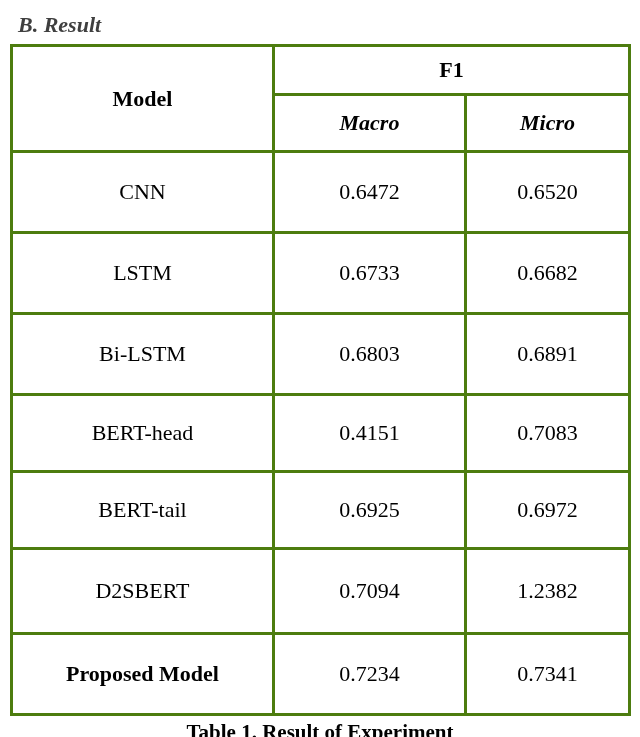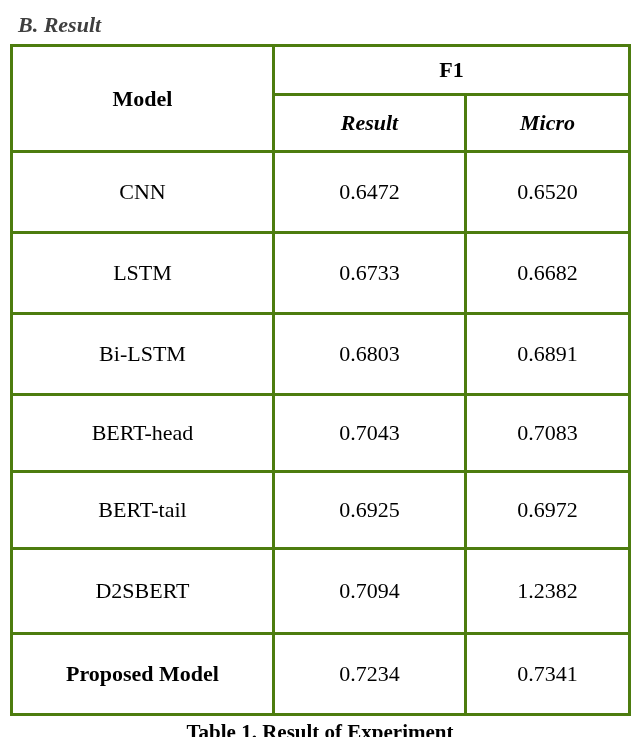--- a/index.html
+++ b/index.html
@@ -71,21 +71,21 @@
         <col class="macro">
         <col class="micro">
     </colgroup>
 
     <tbody>
         <tr>
       <th class="hdr-model" rowspan="2">Model</th>
       <th class="hdr-f1" colspan="2">F1</th>
     </tr>
     <tr>
-      <th class="hdr-sub">Result</th>
+      <th class="hdr-sub">Macro</th>
       <th class="hdr-sub">Micro</th>
     </tr>
 
     <tr class="grpA">
       <td class="inner-top">CNN</td>
       <td class="inner-top">0.6472</td>
       <td class="inner-top">0.6520</td>
     </tr>
     <tr class="grpA">
       <td class="inner-mid">LSTM</td>
@@ -93,21 +93,21 @@
       <td class="inner-mid">0.6682</td>
     </tr>
     <tr class="grpA">
       <td class="inner-bot">Bi-LSTM</td>
       <td class="inner-bot">0.6803</td>
       <td class="inner-bot">0.6891</td>
     </tr>
 
     <tr class="grpB">
       <td class="inner-top">BERT-head</td>
-      <td class="inner-top">0.7043</td>
+      <td class="inner-top">0.4151</td>
       <td class="inner-top">0.7083</td>
     </tr>
     <tr class="grpB">
       <td class="inner-bot">BERT-tail</td>
       <td class="inner-bot">0.6925</td>
       <td class="inner-bot">0.6972</td>
     </tr>
 
     <tr class="grpC">
       <td>D2SBERT</td>

